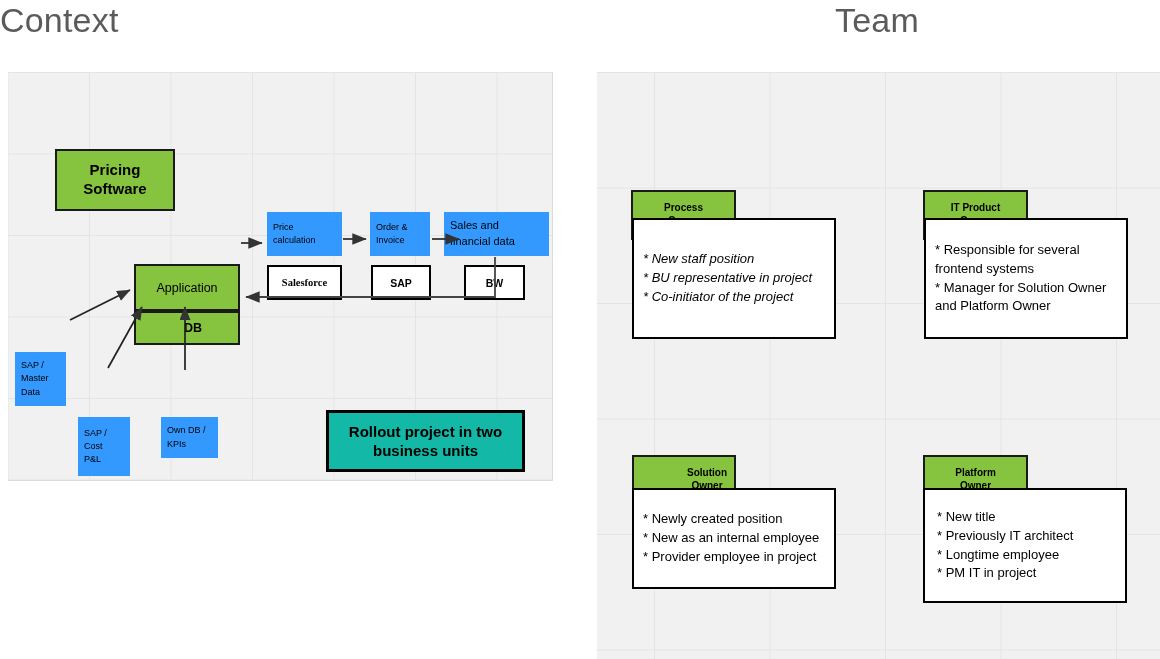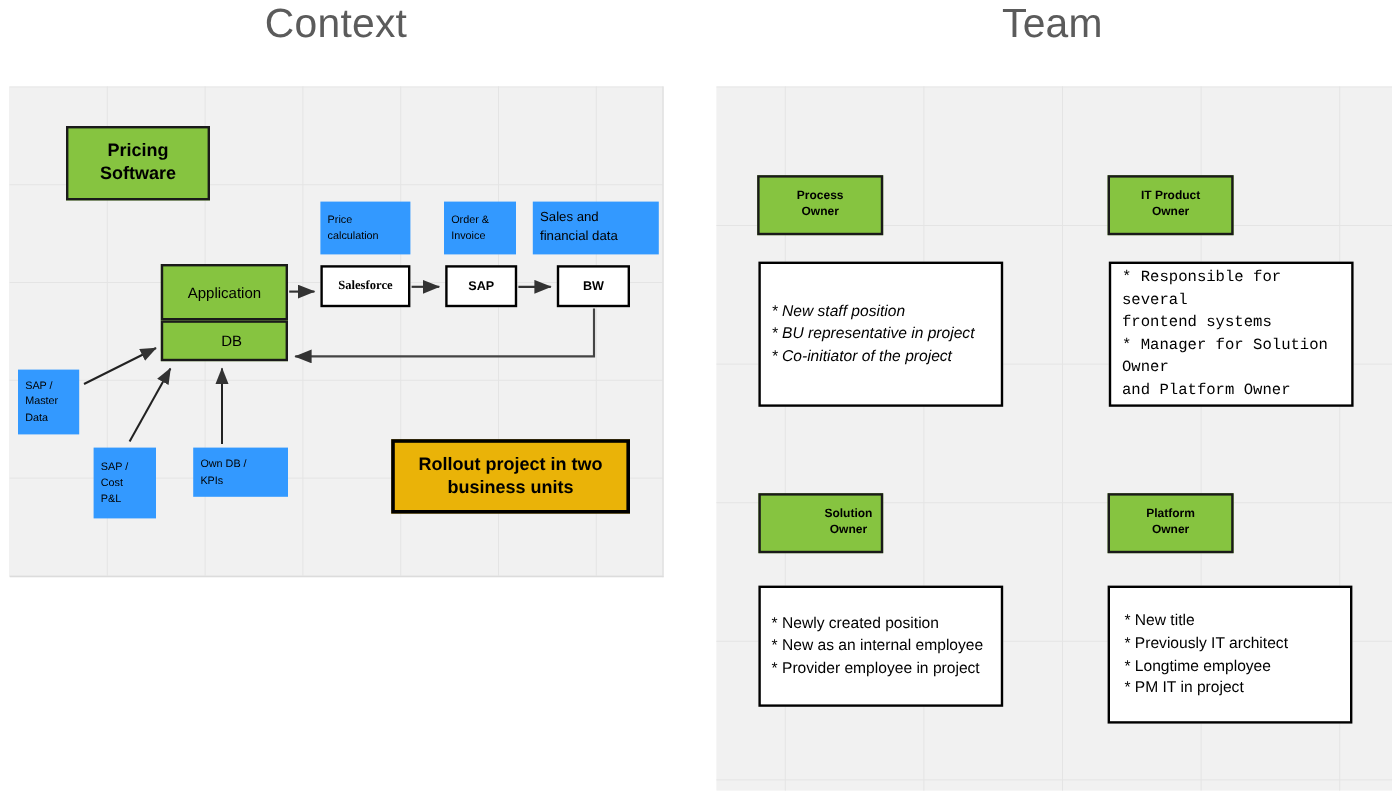--- a/index.html
+++ b/index.html
@@ -19,21 +19,21 @@
   .panel-title {
     position: absolute;
     font-family: "Liberation Sans", sans-serif;
     font-size: 34px;
     font-weight: 400;
     color: #5b5b5b;
     letter-spacing: 0.2px;
     white-space: nowrap;
     line-height: 1;
   }
-  #title-context { left: 0; top: 3px; width: 560px; text-align: center; }
+  #title-context { left: 0; top: 3px; width: 560px; }
   #title-team    { left: 597px; top: 3px; width: 560px; text-align: center; }
 
   
   .canvas {
     position: absolute;
     background: #f1f1f1;
     overflow: hidden;
   }
   #canvas-context {
     left: 8px; top: 72px; width: 544px; height: 408px;
@@ -56,20 +56,21 @@
 
   
   .node {
     position: absolute;
     box-sizing: border-box;
     display: flex;
     align-items: center;
     justify-content: center;
     text-align: center;
     white-space: pre-line;
+    margin-top: 44px;
   }
   .node-green {
     background: #86c440;
     border: 2px solid #1a1a1a;
     color: #000000;
     font-weight: bold;
   }
   .node-white {
     background: #ffffff;
     border: 2px solid #000000;
@@ -77,38 +78,38 @@
   }
   .node-blue {
     background: #3399ff;
     border: none;
     color: #000000;
     font-weight: normal;
     justify-content: flex-start;
     text-align: left;
   }
   .node-yellow {
-    background: #eab308;
+    background: #14b8a6;
     border: 3px solid #000000;
     color: #000000;
     font-weight: bold;
   }
 
   
   #node-pricing-software {
     left: 55px; top: 105px; width: 120px; height: 62px;
     font-size: 15px; line-height: 1.25;
   }
   #node-application {
     left: 134px; top: 220px; width: 106px; height: 47px;
     font-size: 12.5px; font-weight: normal;
   }
   #node-db {
     left: 134px; top: 267px; width: 106px; height: 34px;
-    font-size: 12.5px; font-weight: normal; padding-left: 12px;
+    font-size: 12.5px; font-weight: bold; padding-left: 12px;
   }
   #node-salesforce {
     left: 267px; top: 221px; width: 75px; height: 35px;
     font-size: 10.5px; font-weight: bold; font-family: Liberation Serif, serif;
   }
   #node-sap {
     left: 371px; top: 221px; width: 60px; height: 35px;
     font-size: 10.5px; font-weight: bold;
   }
   #node-bw {
@@ -129,21 +130,21 @@
   }
   #node-sap-master-data {
     left: 15px; top: 308px; width: 51px; height: 54px;
     font-size: 9px; line-height: 1.45; padding-left: 6px;
   }
   #node-sap-cost-pl {
     left: 78px; top: 373px; width: 52px; height: 59px;
     font-size: 9px; line-height: 1.45; padding-left: 6px;
   }
   #node-own-db-kpis {
-    left: 161px; top: 373px; width: 79px; height: 41px;
+    left: 161px; top: 373px; width: 57px; height: 41px;
     font-size: 9px; line-height: 1.45; padding-left: 6px;
   }
   #node-rollout {
     left: 326px; top: 366px; width: 199px; height: 62px;
     font-size: 15px; line-height: 1.3;
   }
 
   
   .role-title {
     font-size: 10px;
@@ -158,21 +159,21 @@
     align-items: center;
     color: #000000;
     font-size: 13px;
     line-height: 1.45;
     padding-left: 9px;
     white-space: pre-line;
   }
   #role-title-process  { left: 631px; top: 146px; width: 105px; height: 50px; }
   #role-body-process   { left: 632px; top: 218px; width: 204px; height: 121px; font-style: italic; }
   #role-title-itproduct{ left: 923px; top: 146px; width: 105px; height: 50px; }
-  #role-body-itproduct { left: 924px; top: 218px; width: 204px; height: 121px; font-family: Liberation Mono, monospace; }
+  #role-body-itproduct { left: 924px; top: 218px; width: 204px; height: 121px; }
   #role-title-solution { left: 632px; top: 411px; width: 104px; height: 50px; padding-left: 46px; }
   #role-body-solution  { left: 632px; top: 488px; width: 204px; height: 101px; }
   #role-title-platform { left: 923px; top: 411px; width: 105px; height: 50px; }
   #role-body-platform  { left: 923px; top: 488px; width: 204px; height: 115px; padding-left: 12px; }
 
   
   #arrow-layer {
     position: absolute;
     left: 0; top: 0;
     width: 1160px; height: 659px;

